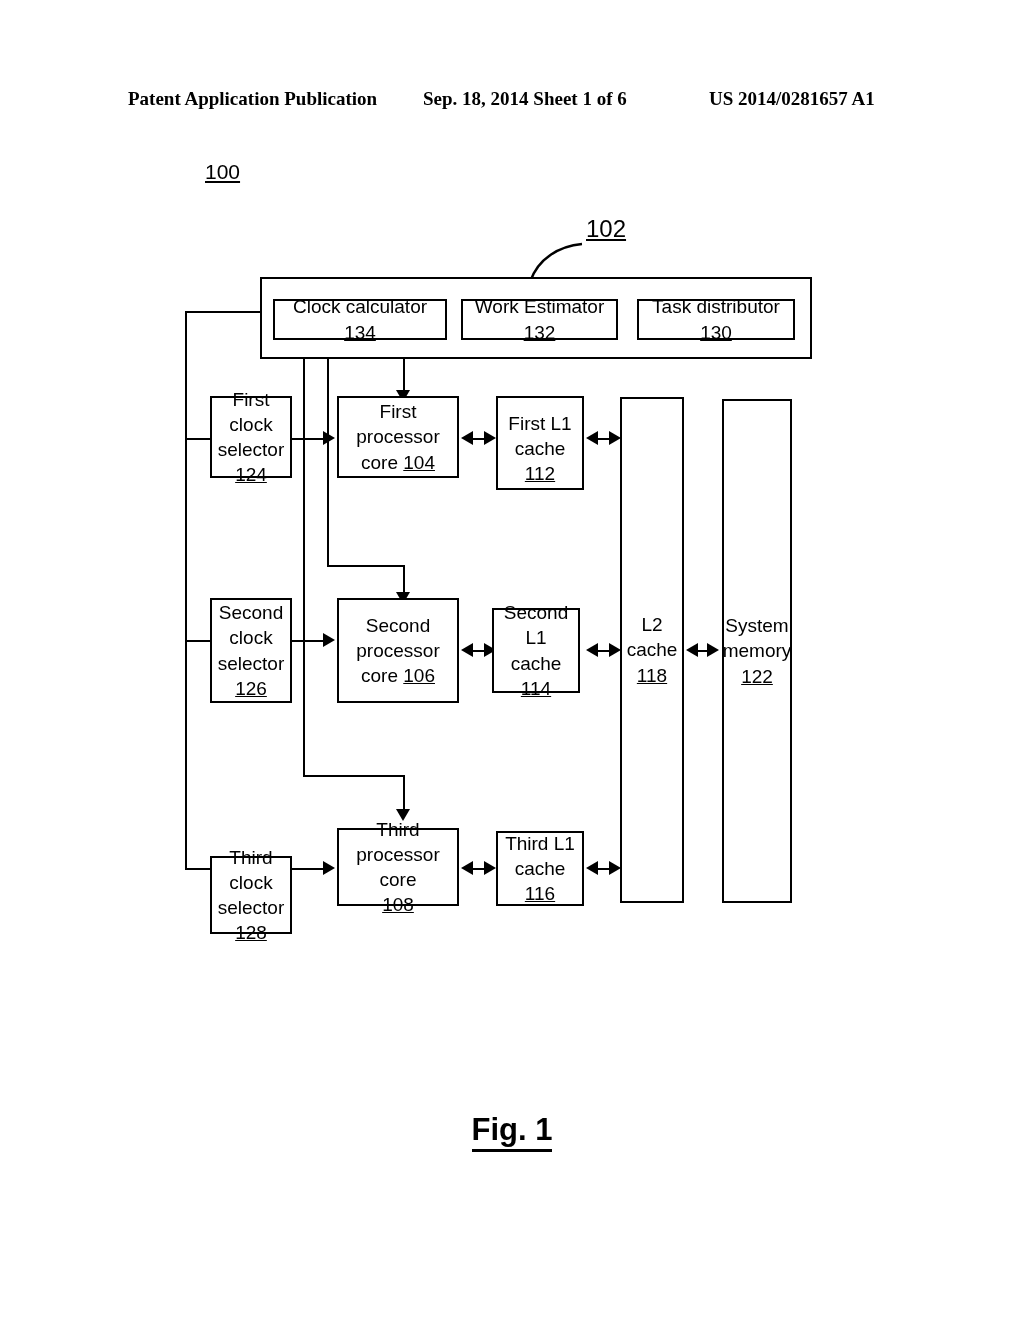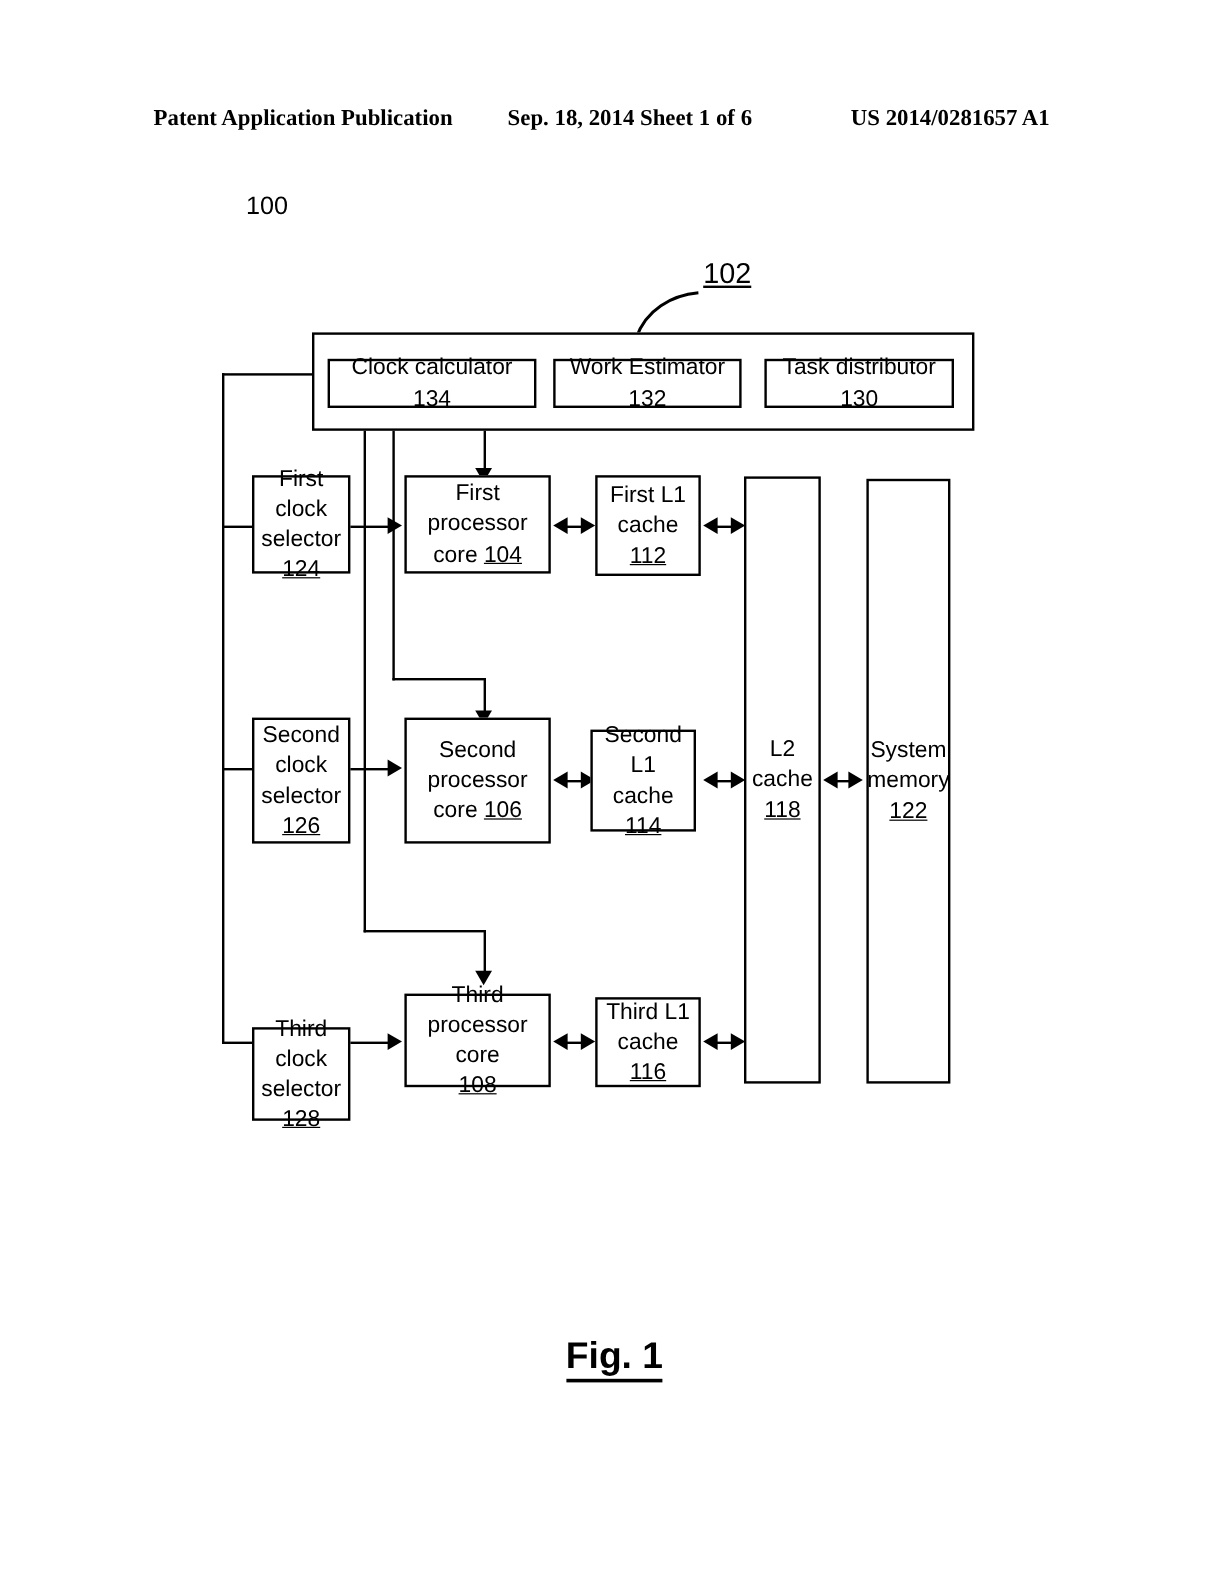--- a/index.html
+++ b/index.html
@@ -47,20 +47,21 @@
     left: 709px;
     top: 0;
   }
 
   
   .ref-100 {
     position: absolute;
     left: 205px;
     top: 160px;
     font-size: 21px;
+    text-decoration: underline;
   }
   
   .ref-102 {
     position: absolute;
     left: 586px;
     top: 215px;
     font-size: 24px;
     text-decoration: underline;
   }
 
@@ -227,21 +228,21 @@
       <span>First processor</span><br>
       <span>core</span>
       <span class="num">104</span>
     </span>
   </div>
 
   <div class="arrow-l" style="left:461px; top:431px;"></div>
   <div class="hline" style="left:470px; top:438px; width:17px;"></div>
   <div class="arrow-r" style="left:484px; top:431px;"></div>
 
-  <div class="box" style="left:496px; top:396px; width:88px; height:84px;">
+  <div class="box" style="left:496px; top:396px; width:88px; height:94px;align-items:flex-end;">
     <span>
       <span>First L1</span><br>
       <span>cache</span>
       <span class="num">112</span>
     </span>
   </div>
 
   <div class="arrow-l" style="left:586px; top:431px;"></div>
   <div class="hline" style="left:595px; top:438px; width:20px;"></div>
   <div class="arrow-r" style="left:609px; top:431px;"></div>

